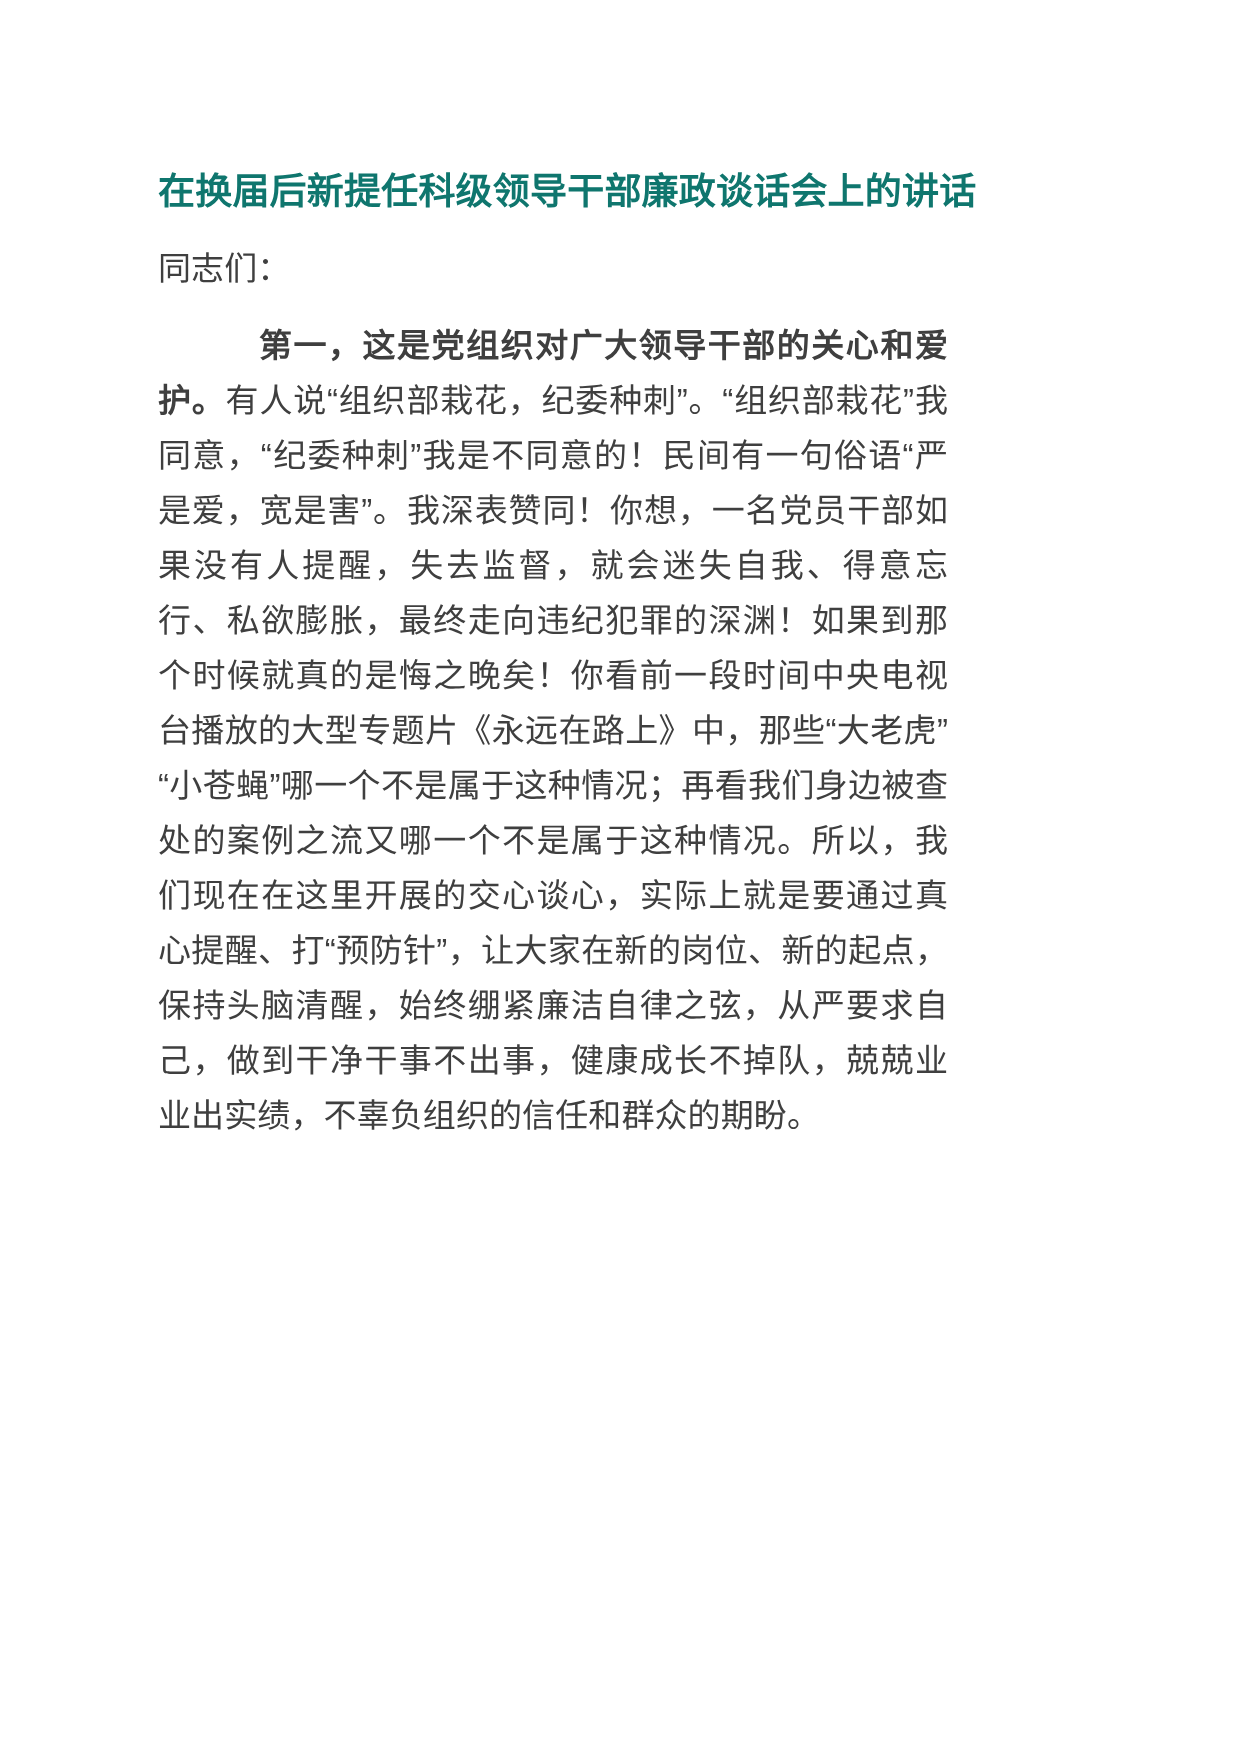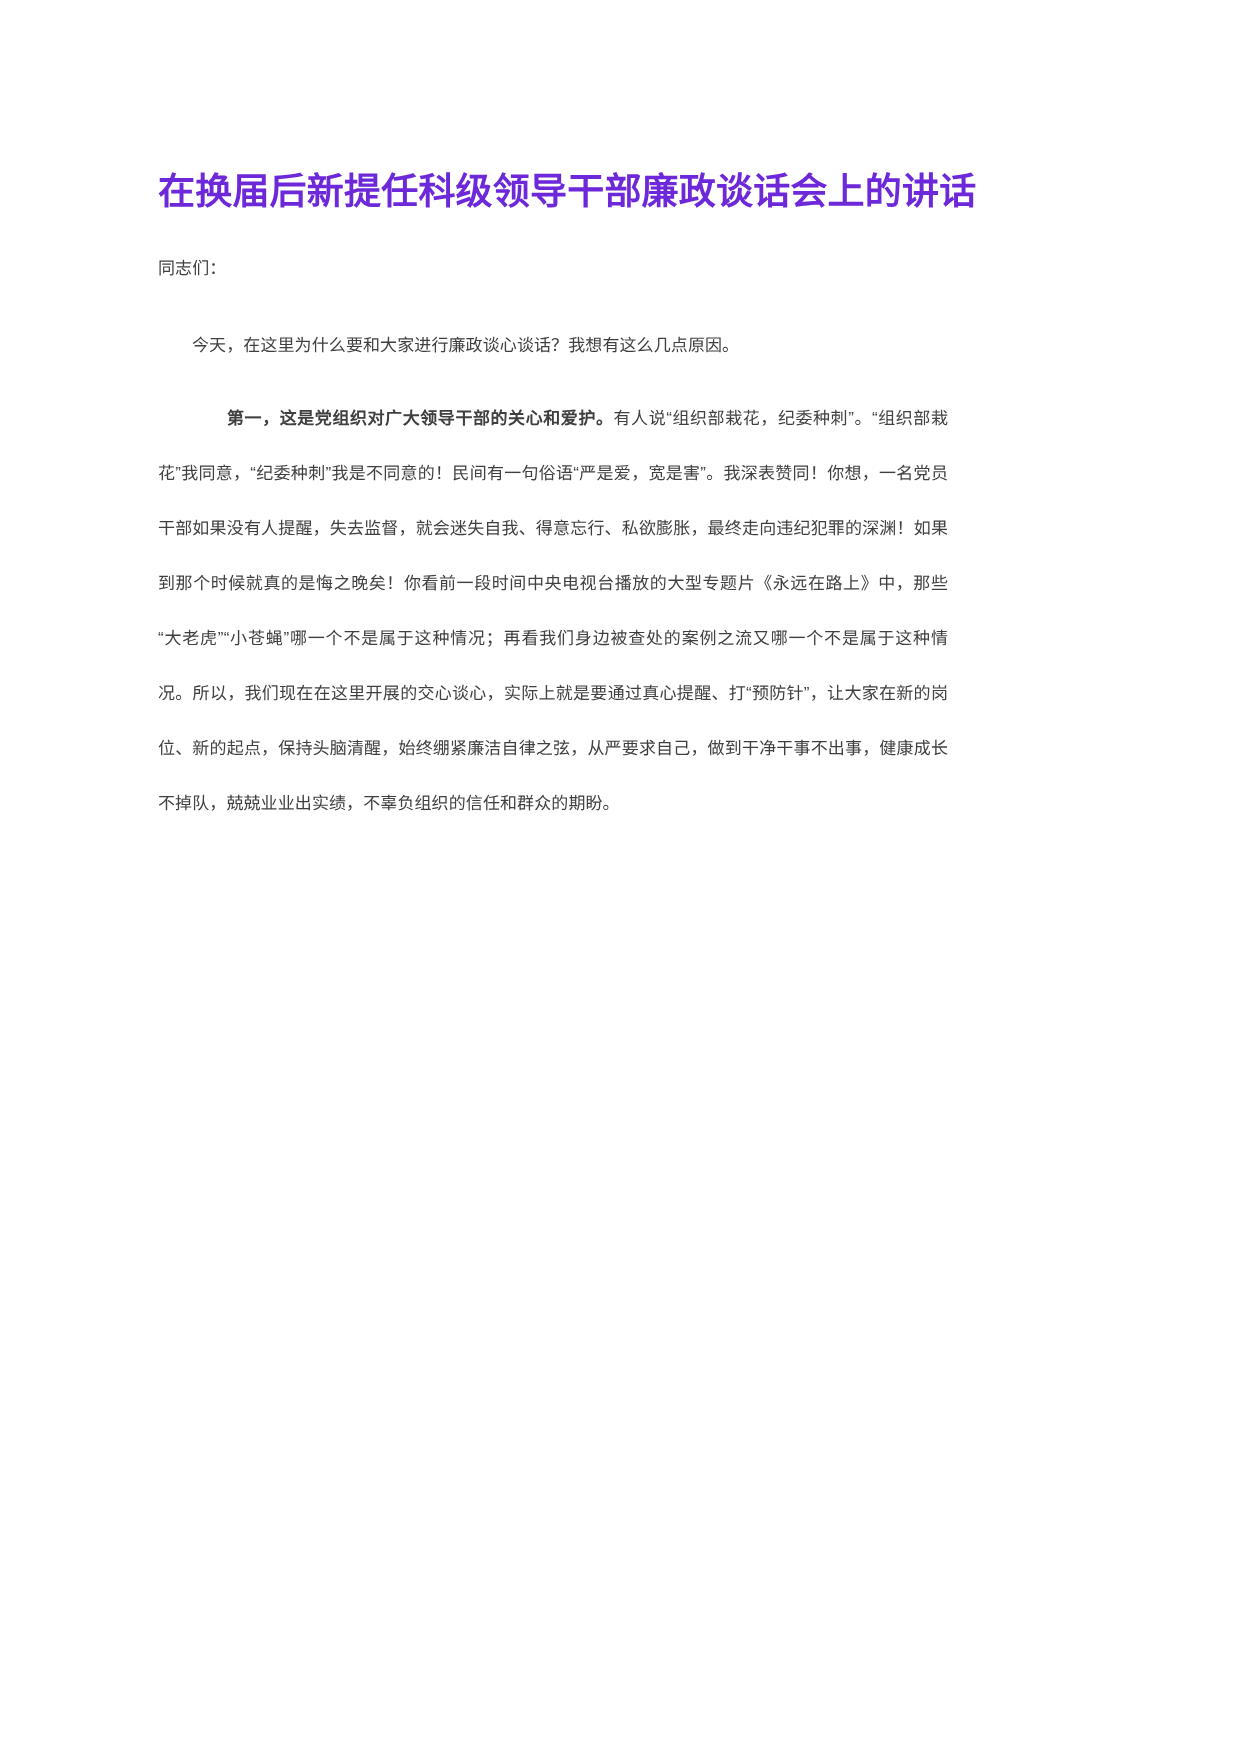--- a/index.html
+++ b/index.html
@@ -26,29 +26,29 @@
     height: 1754px;
     background: #ffffff;
     box-sizing: border-box;
     padding: 168px 295px 0 158px;
   }
 
   #doc-title {
     font-size: 37px;
     font-weight: bold;
     line-height: 1.28;
-    color: #6d28d9;
+    color: #0f766e;
     margin: 0 0 26px 0;
     letter-spacing: 0.2px;
     white-space: nowrap;
     text-align: right;
   }
 
   .para {
-    font-size: 17px;
+    font-size: 33px;
     line-height: 55px;
     color: #3f3f3f;
     margin: 0 0 18px 0;
     text-align: justify;
     text-justify: inter-ideograph;
     letter-spacing: 0.1px;
   }
 
   .para.salutation {
     text-indent: 0;
@@ -74,17 +74,16 @@
 <body>
 
 <div id="page">
 
   <h1 id="doc-title">在换届后新提任科级领导干部廉政谈话会上的讲话</h1>
 
   <p class="para salutation">同志们：</p>
 
 
 
-  <p class="para indent">今天，在这里为什么要和大家进行廉政谈心谈话？我想有这么几点原因。</p>
 
   <p class="para indent"><span class="lead">第一，这是党组织对广大领导干部的关心和爱护。</span><span>有人说“组织部栽花，纪委种刺”。“组织部栽花”我同意，“纪委种刺”我是不同意的！民间有一句俗语“严是爱，宽是害”。我深表赞同！你想，一名党员干部如果没有人提醒，失去监督，就会迷失自我、得意忘行、私欲膨胀，最终走向违纪犯罪的深渊！如果到那个时候就真的是悔之晚矣！你看前一段时间中央电视台播放的大型专题片《永远在路上》中，那些“大老虎”“小苍蝇”哪一个不是属于这种情况；再看我们身边被查处的案例之流又哪一个不是属于这种情况。所以，我们现在在这里开展的交心谈心，实际上就是要通过真心提醒、打“预防针”，让大家在新的岗位、新的起点，保持头脑清醒，始终绷紧廉洁自律之弦，从严要求自己，做到干净干事不出事，健康成长不掉队，兢兢业业出实绩，不辜负组织的信任和群众的期盼。</span></p>
 
 </div>
 
 </body></html>

